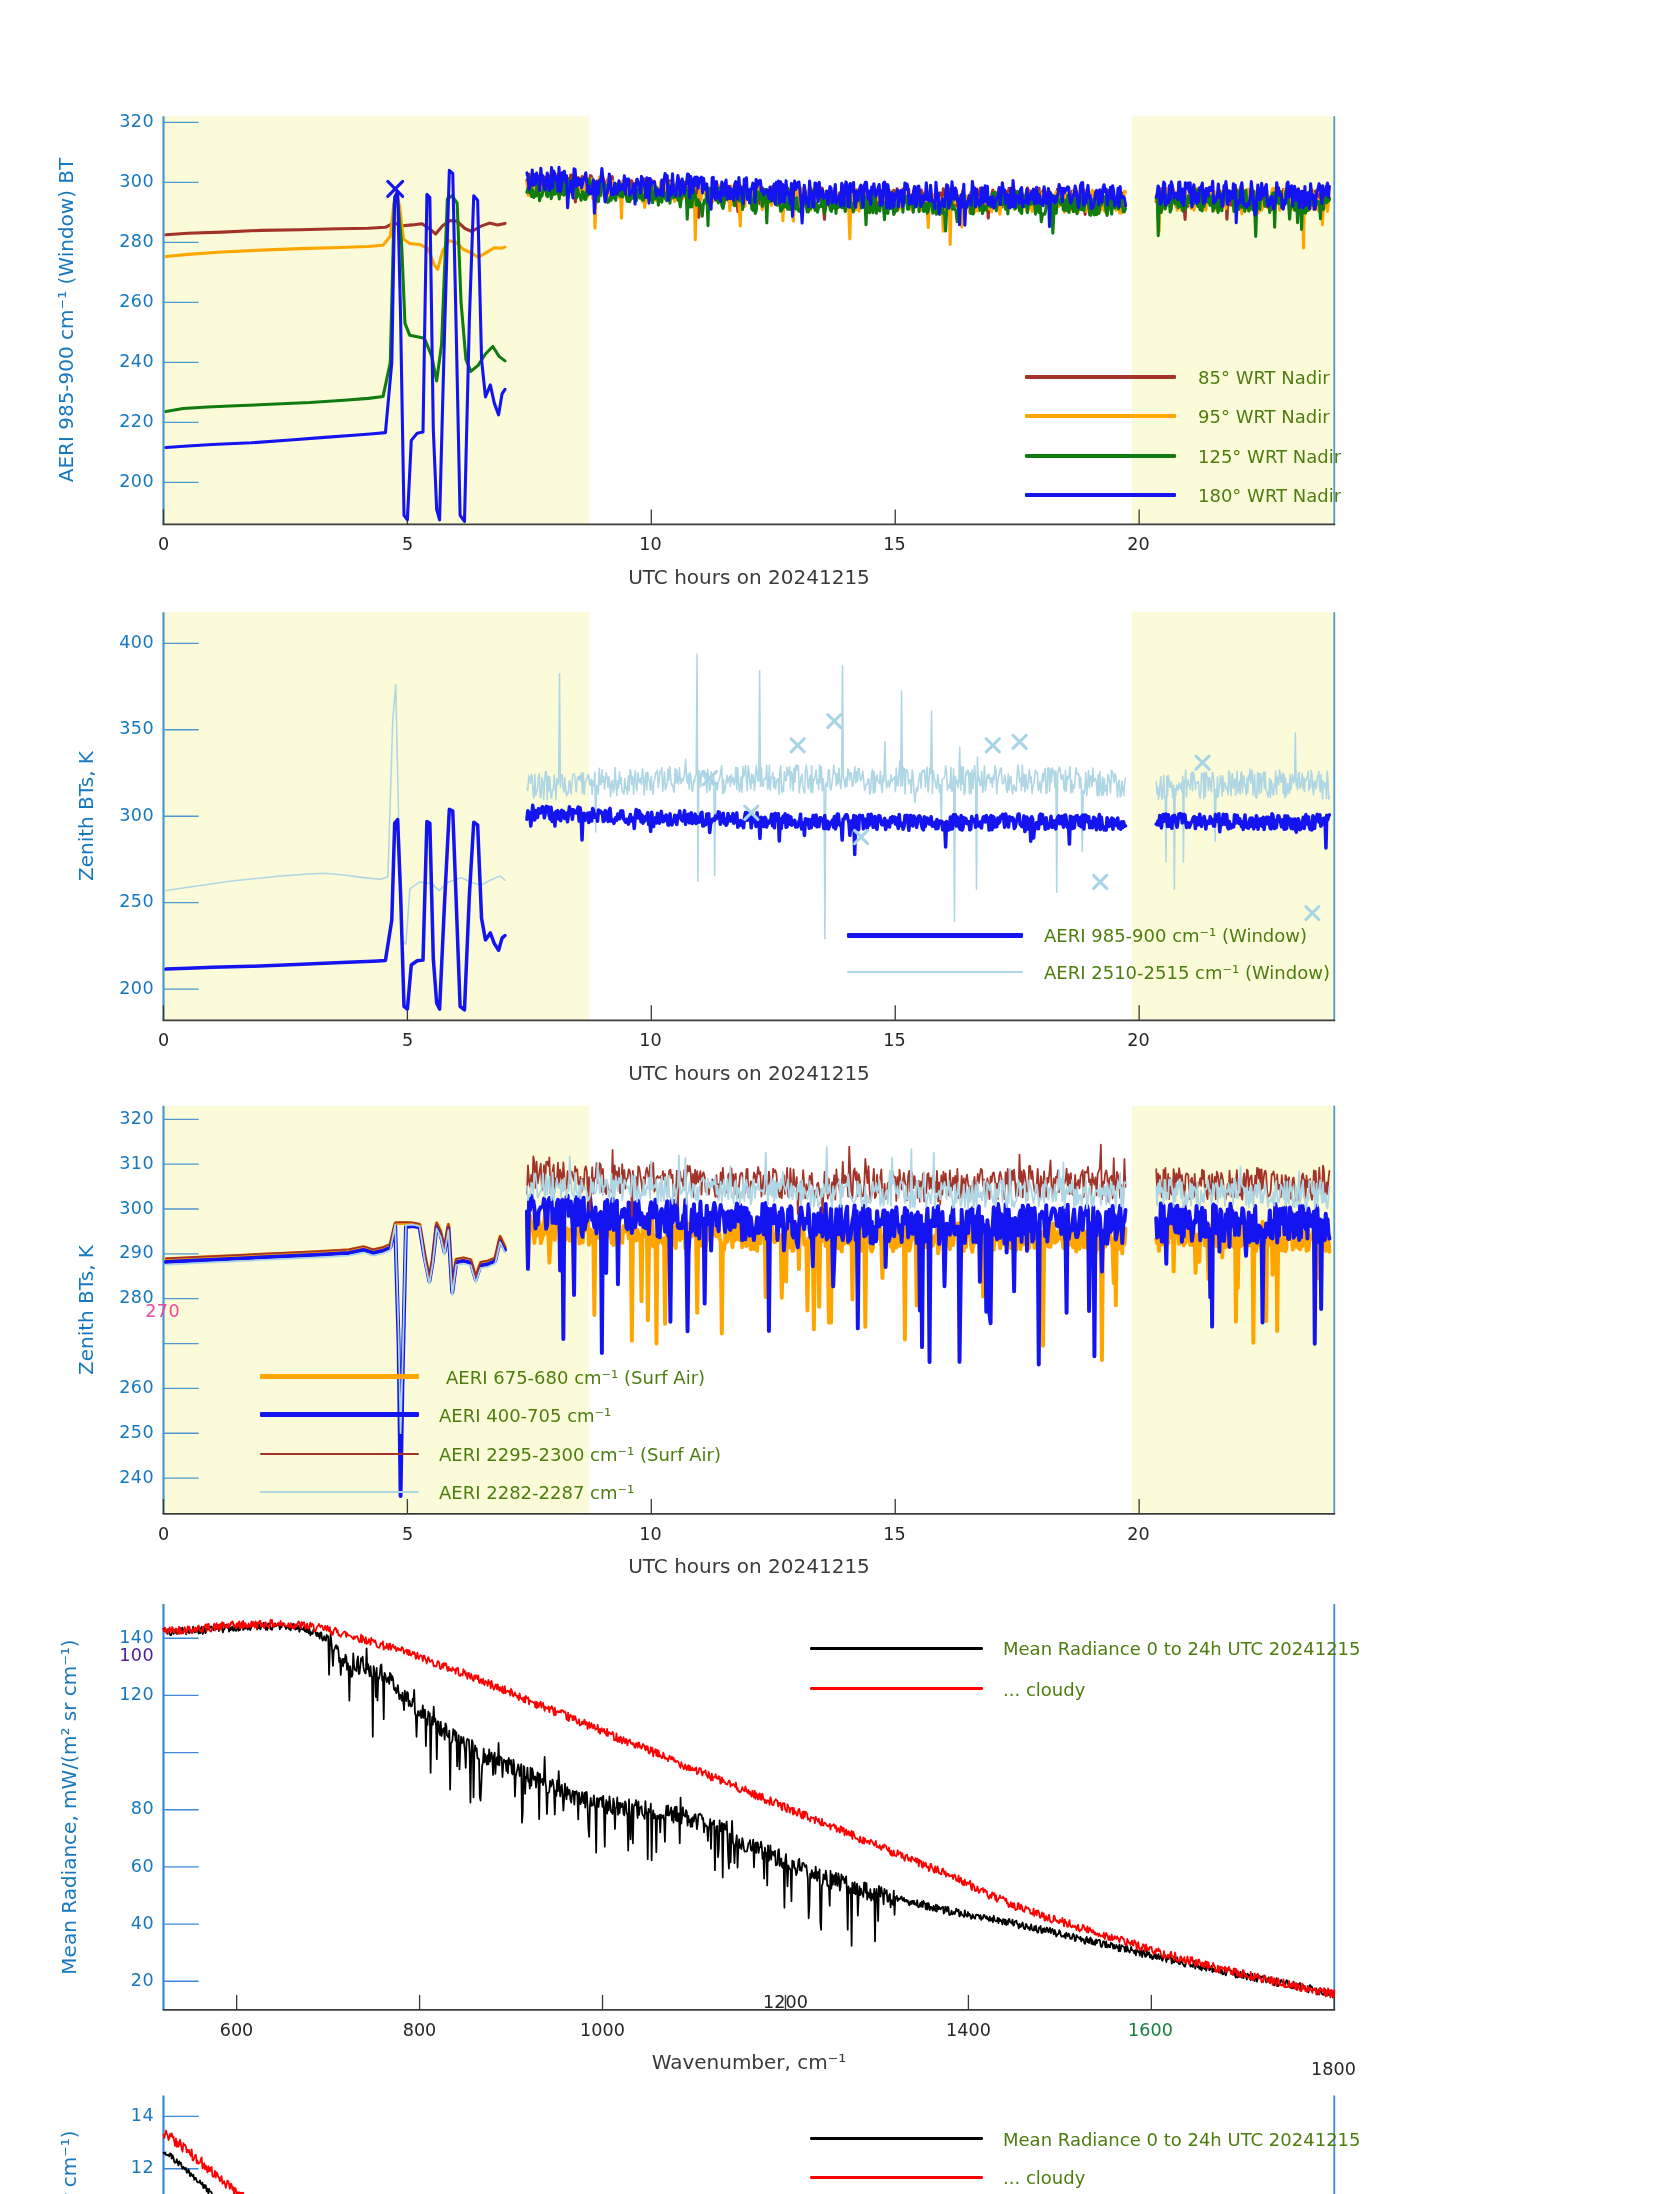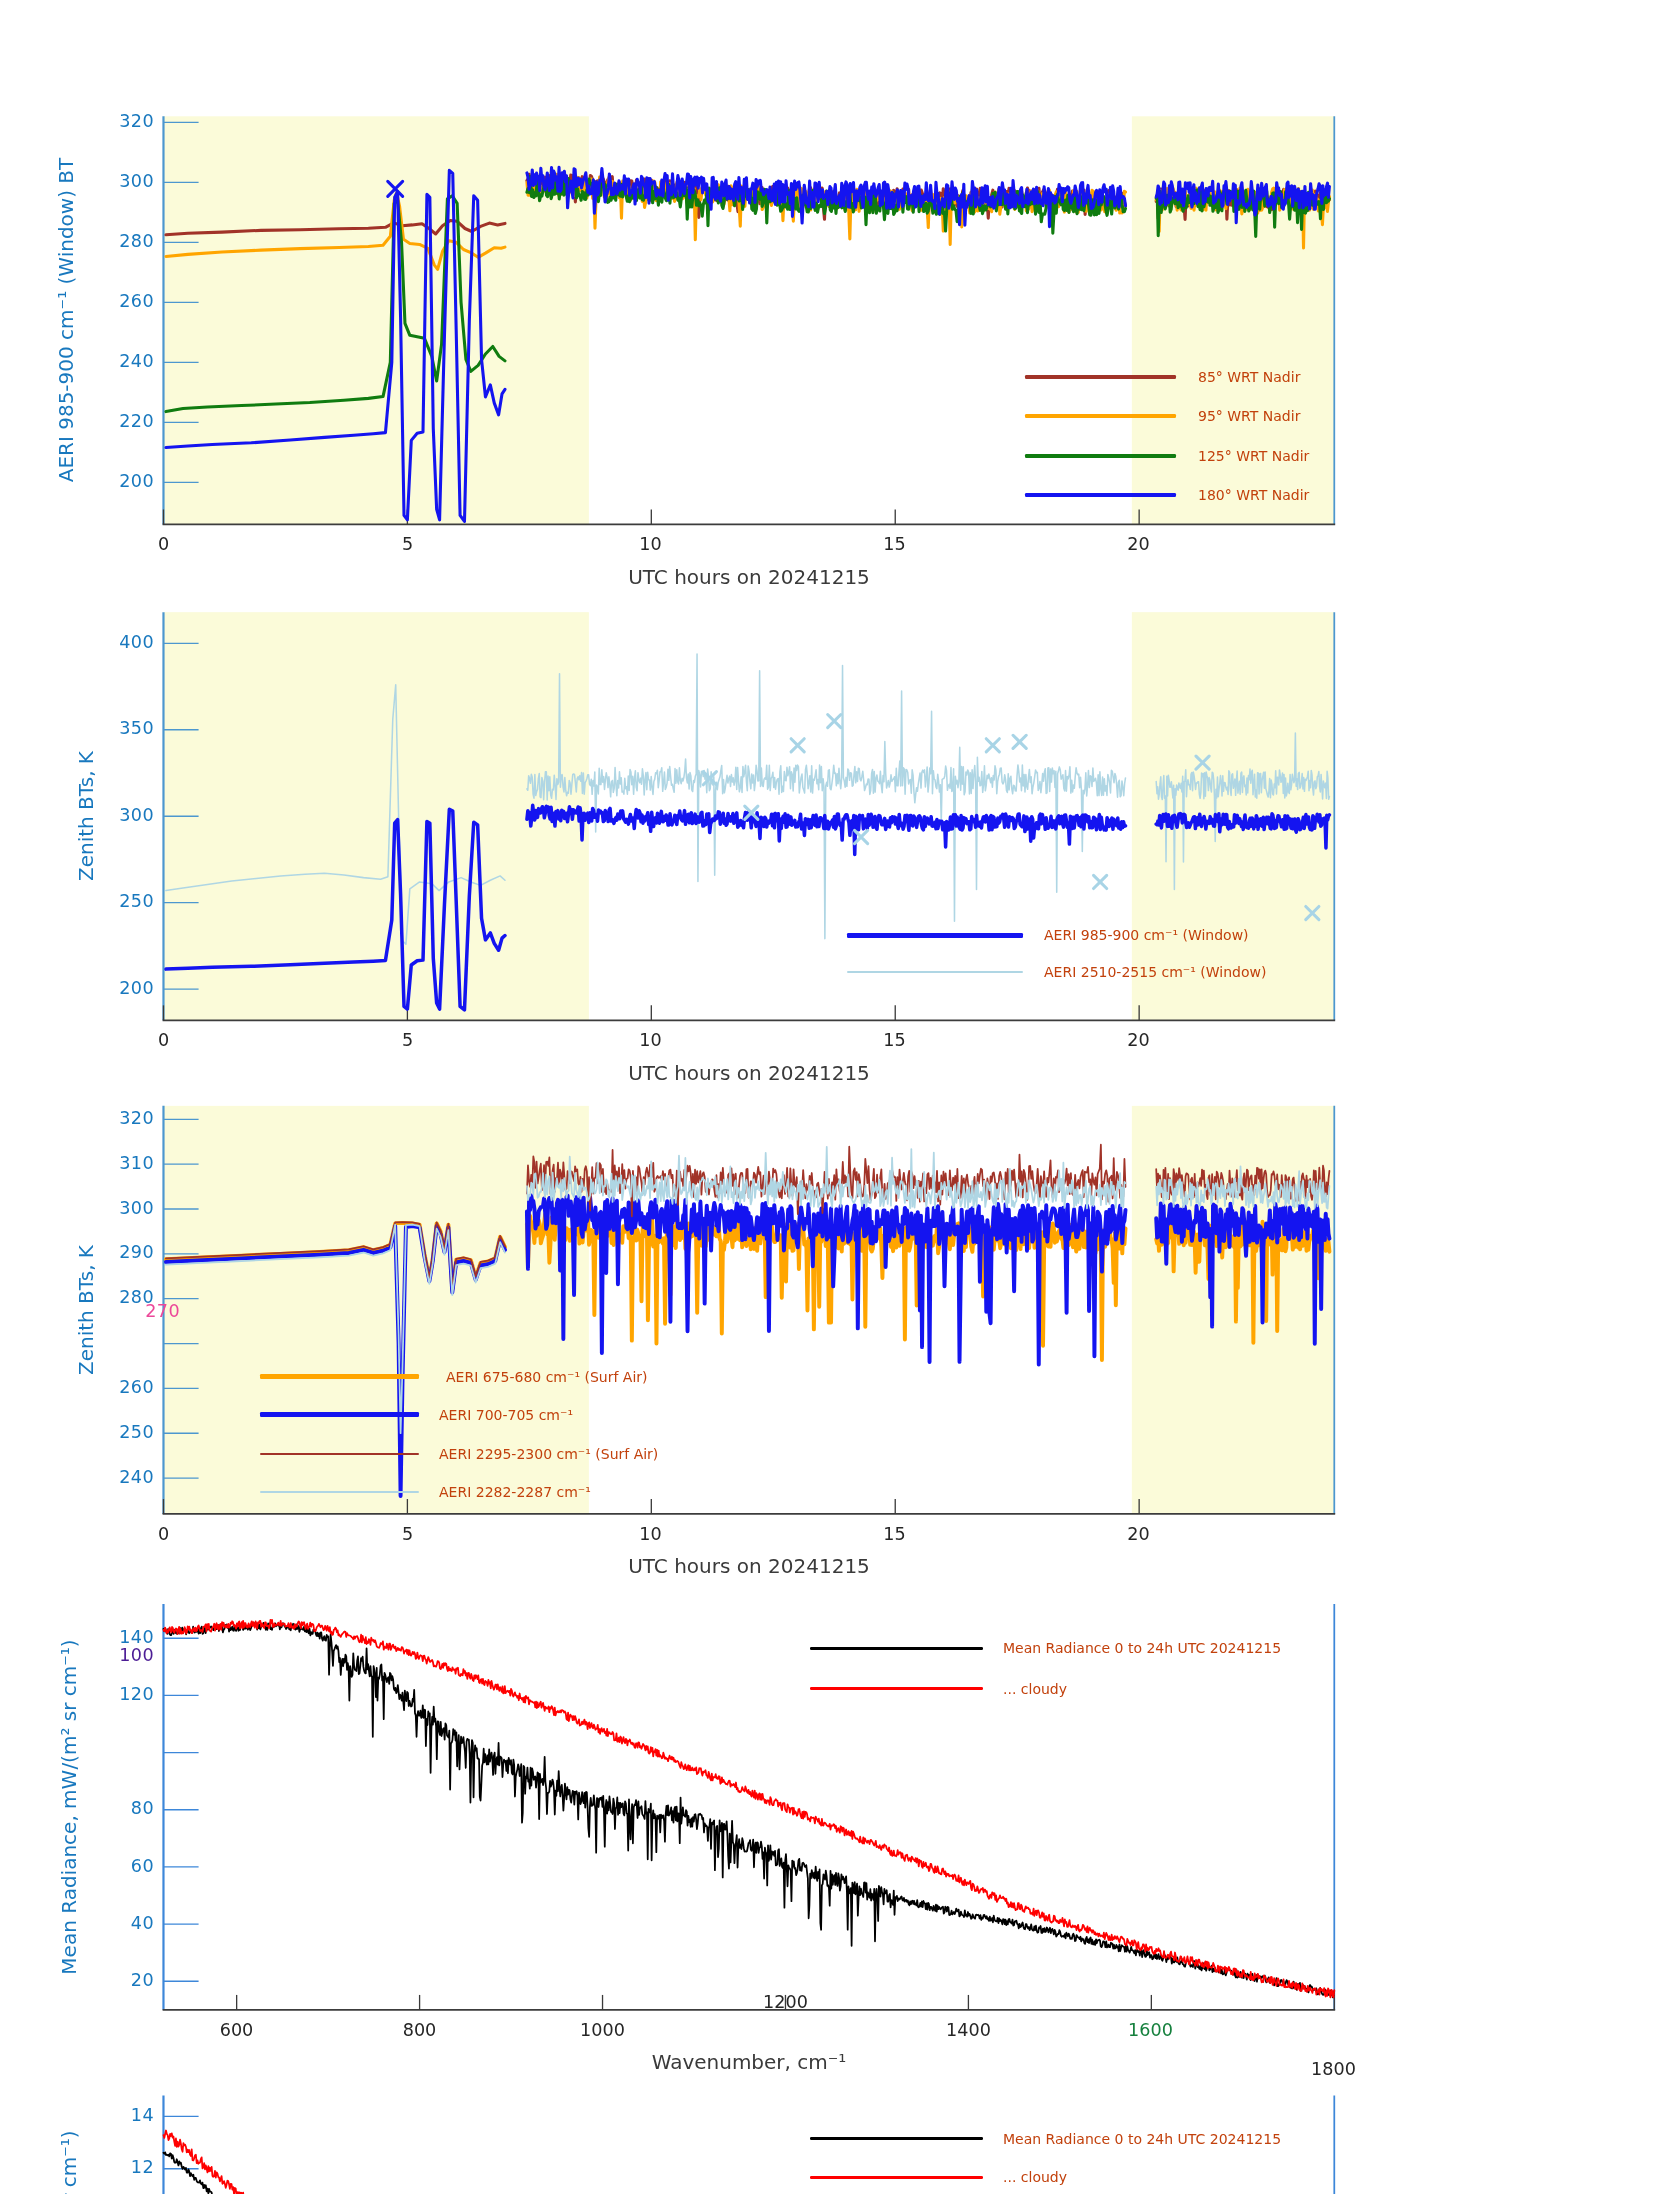--- a/index.html
+++ b/index.html
@@ -4,21 +4,21 @@
 <style>
   html,body{margin:0;padding:0;background:#ffffff;}
   #page{position:relative;width:1679px;height:2633px;background:#ffffff;
         font-family:"DejaVu Sans","Liberation Sans",sans-serif;overflow:hidden;}
   #plot-svg{position:absolute;left:0;top:0;}
   .ytick-label{position:absolute;left:0;width:154px;text-align:right;font-size:17.6px;letter-spacing:0.4px;}
   .xtick-label{position:absolute;width:105px;text-align:center;font-size:17.6px;}
   .ylabel{position:absolute;white-space:nowrap;font-size:20px;transform:translate(-50%,-50%) rotate(-90deg);}
   .xlabel{position:absolute;white-space:nowrap;font-size:20px;transform:translate(-50%,0);}
   .legend-swatch{position:absolute;border-radius:1.3px;}
-  .legend-label{position:absolute;white-space:nowrap;font-size:14px;color:#c2410c;transform:translate(0,-50%);}
+  .legend-label{position:absolute;white-space:nowrap;font-size:18px;color:#4d7c0f;transform:translate(0,-50%);}
 </style>
 </head>
 <body>
 
 <div id="page">
   <svg id="plot-svg" width="1679" height="2633" viewBox="0 0 3825 6000">
       <g>
         <rect x="372" y="265" width="969.3733333333334" height="930" fill="#FBFBD9"></rect>
         <rect x="2578.6583333333338" y="265" width="461.34166666666624" height="930" fill="#FBFBD9"></rect>
         <line x1="372" y1="265" x2="372" y2="1195" stroke="#4C97CF" stroke-width="5"></line>
@@ -243,21 +243,21 @@
     <div class="ytick-label" style="top: 1153px; color: rgb(24, 120, 190);">310</div>
     <div class="ytick-label" style="top: 1108px; color: rgb(24, 120, 190);">320</div>
     <div class="xtick-label" style="left: 111px; top: 1524px; color: rgb(38, 38, 38);">0</div>
     <div class="xtick-label" style="left: 355px; top: 1524px; color: rgb(38, 38, 38);">5</div>
     <div class="xtick-label" style="left: 598px; top: 1524px; color: rgb(38, 38, 38);">10</div>
     <div class="xtick-label" style="left: 842px; top: 1524px; color: rgb(38, 38, 38);">15</div>
     <div class="xtick-label" style="left: 1086px; top: 1524px; color: rgb(38, 38, 38);">20</div>
     <div class="legend-swatch" style="left: 260px; top: 1374px; width: 159px; height: 4.8px; background: rgb(255, 165, 0);"></div>
     <div class="legend-label" style="left: 446px; top: 1377px;">AERI 675-680 cm⁻¹ (Surf Air)</div>
     <div class="legend-swatch" style="left: 260px; top: 1412px; width: 159px; height: 4.8px; background: rgb(20, 20, 240);"></div>
-    <div class="legend-label" style="left: 439px; top: 1415px;">AERI 700-705 cm⁻¹</div>
+    <div class="legend-label" style="left: 439px; top: 1415px;">AERI 400-705 cm⁻¹</div>
     <div class="legend-swatch" style="left: 260px; top: 1453px; width: 159px; height: 2.2px; background: rgb(161, 51, 40);"></div>
     <div class="legend-label" style="left: 439px; top: 1454px;">AERI 2295-2300 cm⁻¹ (Surf Air)</div>
     <div class="legend-swatch" style="left: 260px; top: 1491px; width: 159px; height: 2.2px; background: rgb(175, 214, 228);"></div>
     <div class="legend-label" style="left: 439px; top: 1492px;">AERI 2282-2287 cm⁻¹</div>
     <div class="ytick-label" style="top: 1970px; color: rgb(24, 120, 190);">20</div>
     <div class="ytick-label" style="top: 1913px; color: rgb(24, 120, 190);">40</div>
     <div class="ytick-label" style="top: 1856px; color: rgb(24, 120, 190);">60</div>
     <div class="ytick-label" style="top: 1798px; color: rgb(24, 120, 190);">80</div>
     <div class="ytick-label" style="top: 1645px; color: #4c1d95;">100</div>
     <div class="ytick-label" style="top: 1684px; color: rgb(24, 120, 190);">120</div>

